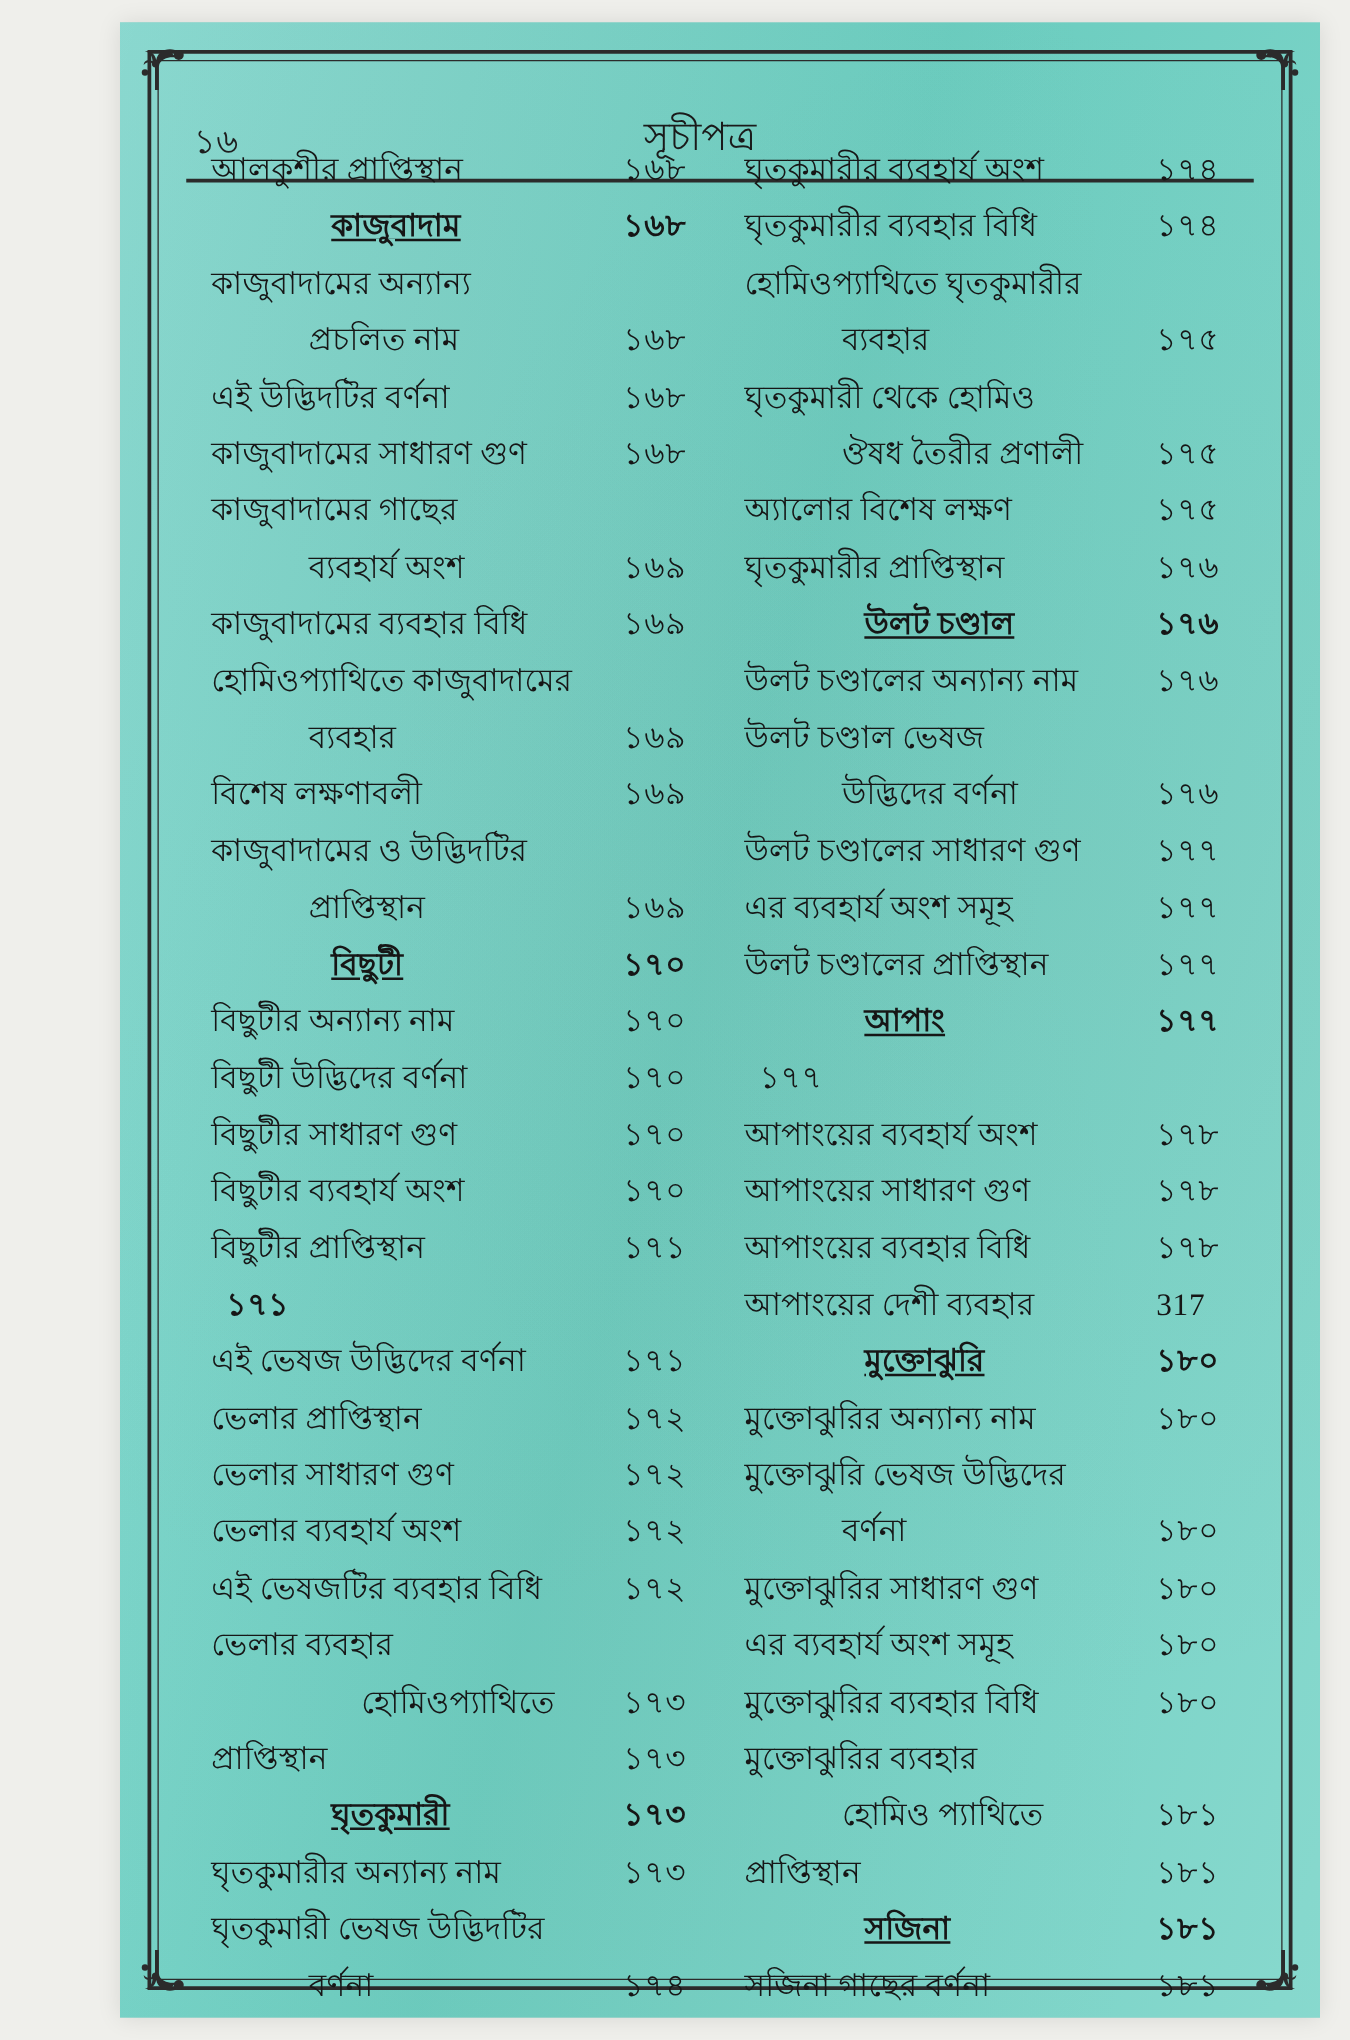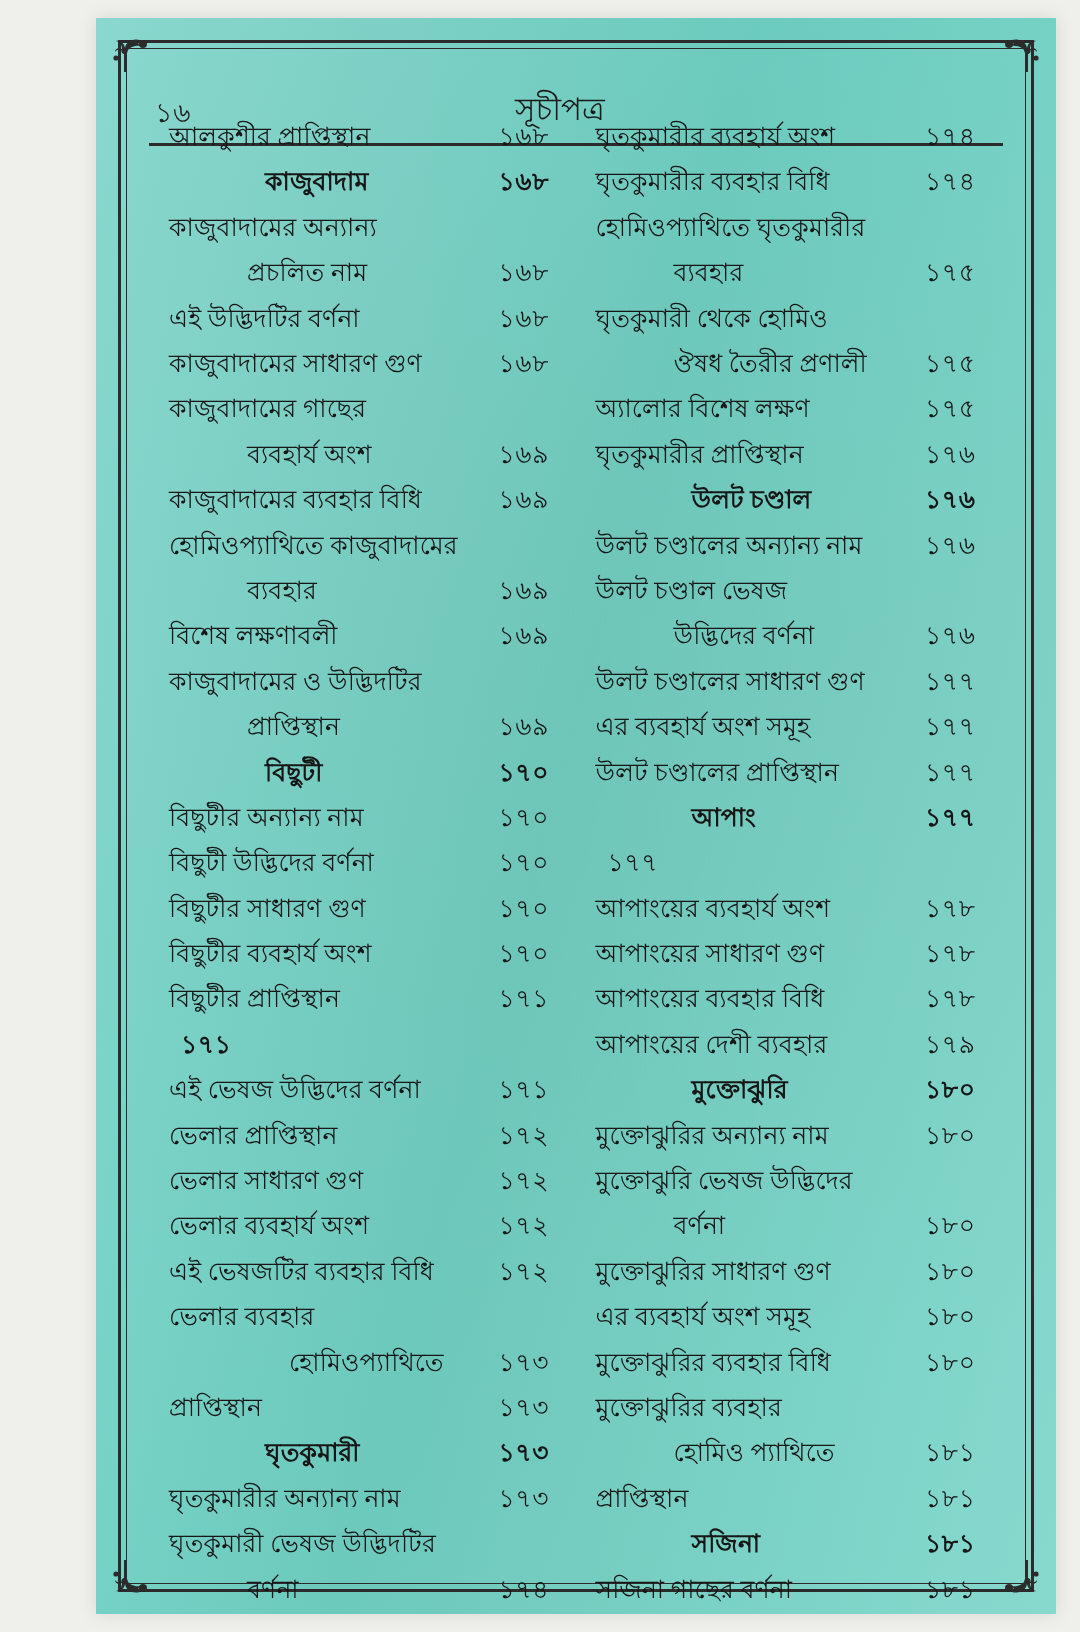--- a/index.html
+++ b/index.html
@@ -141,20 +141,21 @@
     text-align: left;
     padding-left: 12px;
   }
   
   .toc-entry.indent .entry-label { padding-left: 78px; }
   .toc-entry.indent-lg .entry-label { padding-left: 120px; }
   
   .toc-entry.heading .entry-label {
     font-weight: bold;
     padding-left: 96px;
+    text-decoration: underline;
   }
   .toc-entry.heading .entry-page { font-weight: bold; }
   
   .entry-page.blank { color: transparent; }
 </style>
 </head>
 <body>
 
 <div class="page-sheet">
 
@@ -410,21 +411,21 @@
           <div class="toc-entry">
             <span class="entry-label">আপাংয়ের সাধারণ গুণ</span>
             <span class="entry-page">১৭৮</span>
           </div>
           <div class="toc-entry">
             <span class="entry-label">আপাংয়ের ব্যবহার বিধি</span>
             <span class="entry-page">১৭৮</span>
           </div>
           <div class="toc-entry">
             <span class="entry-label">আপাংয়ের দেশী ব্যবহার</span>
-            <span class="entry-page">১৭৯</span>
+            <span class="entry-page">317</span>
           </div>
           <div class="toc-entry heading">
             <span class="entry-label">মুক্তোঝুরি</span>
             <span class="entry-page">১৮০</span>
           </div>
           <div class="toc-entry">
             <span class="entry-label">মুক্তোঝুরির অন্যান্য নাম</span>
             <span class="entry-page">১৮০</span>
           </div>
           <div class="toc-entry">

